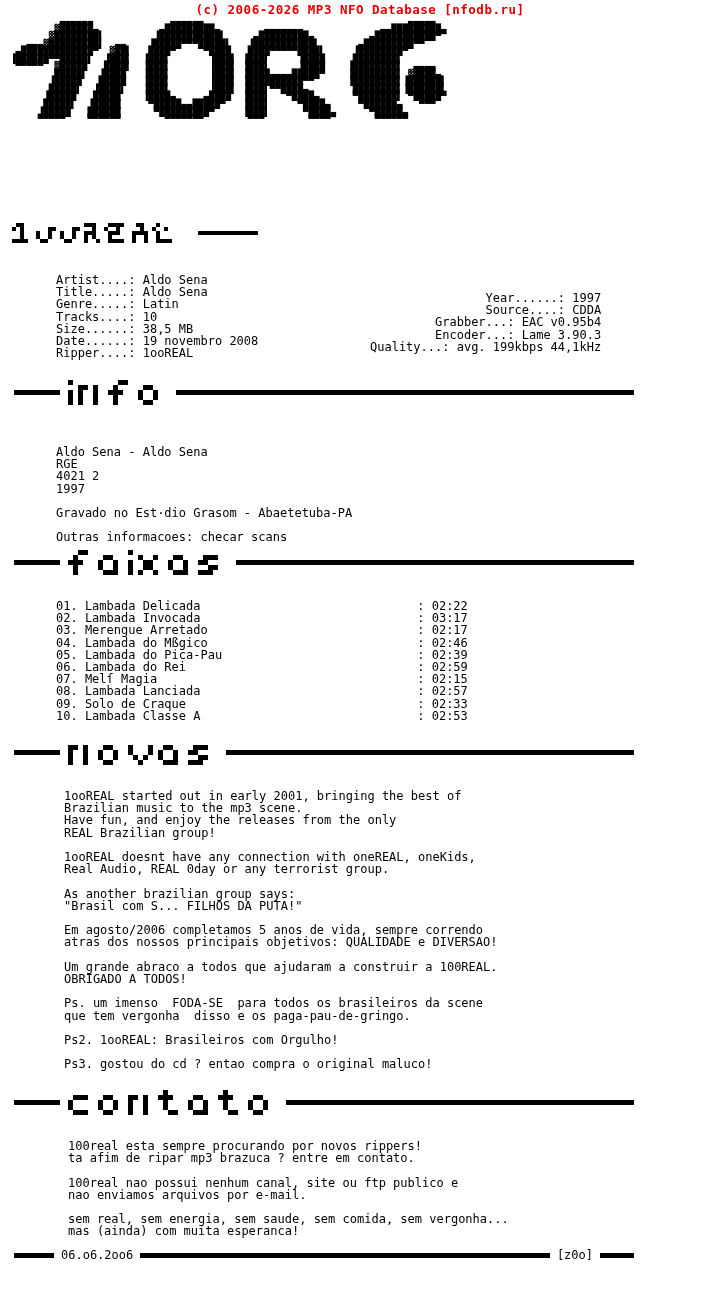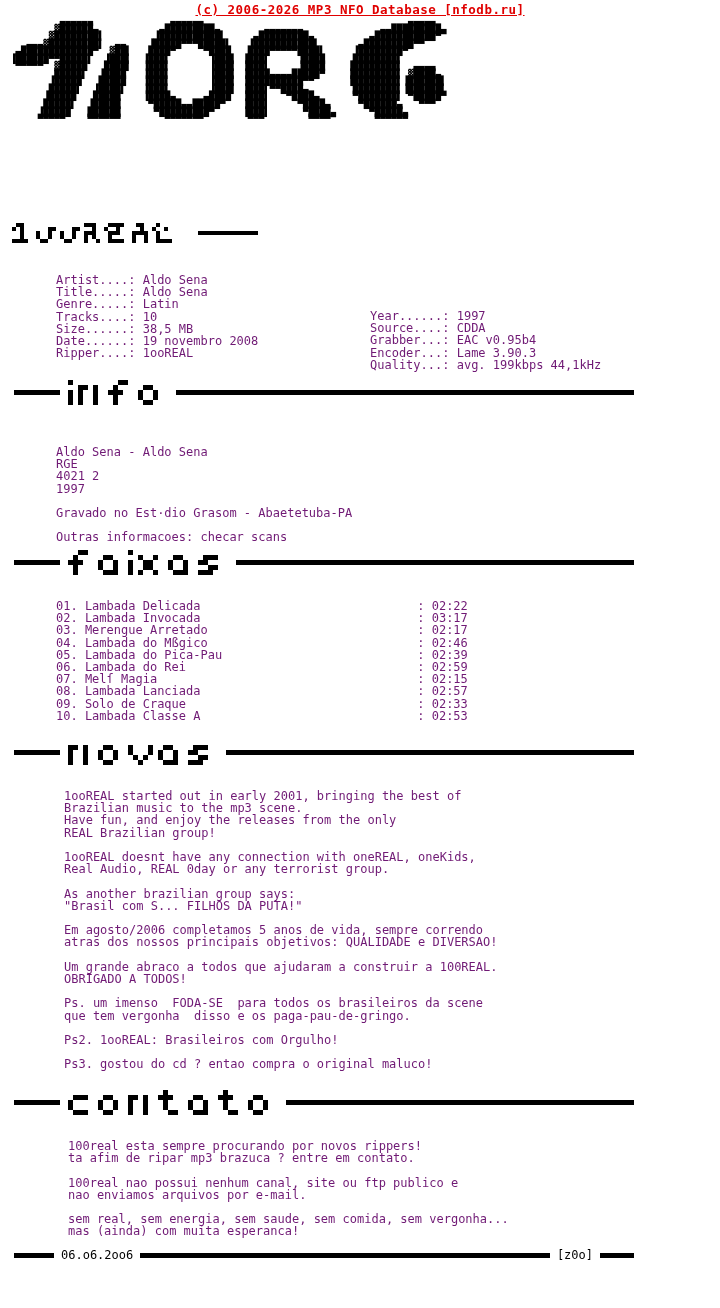--- a/index.html
+++ b/index.html
@@ -22,21 +22,20 @@
     text-align: center;
     color: #e00000;
     font-family: "DejaVu Sans Mono", "Liberation Mono", monospace;
     font-size: 12.5px;
     letter-spacing: 0.5px;
     font-weight: bold;
     padding-top: 2px;
     height: 16px;
     line-height: 16px;
     white-space: pre;
-    text-decoration: underline;
   }
 
   
   .logo-wrap {
     position: relative;
     width: 720px;
     height: 240px;
     overflow: hidden;
   }
   .logo-art {
@@ -83,21 +82,21 @@
   }
   .rule.thin { height: 4px; }
 
   
   .mono {
     position: absolute;
     font-family: "DejaVu Sans Mono", "Liberation Mono", monospace;
     font-size: 12px;
     line-height: 12.2px;
     white-space: pre;
-    color: #701a75;
+    color: #000000;
     letter-spacing: 0px;
   }
 
   
   .section-bar {
     position: absolute;
     left: 14px;
     width: 620px;
     height: 40px;
     display: flex;
@@ -160,21 +159,21 @@
   </div>
 </div>
 
 <div class="mono" id="meta-left" style="left:56px; top:274px;">Artist....: Aldo Sena
 Title.....: Aldo Sena
 Genre.....: Latin
 Tracks....: 10
 Size......: 38,5 MB
 Date......: 19 novembro 2008
 Ripper....: 1ooREAL</div>
-<div class="mono" id="meta-right" style="left:370px; top:310px;">Year......: 1997
+<div class="mono" id="meta-right" style="left:370px; top:292px;text-align:right;">Year......: 1997
 Source....: CDDA
 Grabber...: EAC v0.95b4
 Encoder...: Lame 3.90.3
 Quality...: avg. 199kbps 44,1kHz</div>
 
 <div class="section-bar" style="top:372px;">
   <span class="lead"></span>
   <span class="gap"></span>
   <span id="word-info"><span class="pixword"><span class="prow"><span class="px"></span><span class="pxo"></span><span class="pxo"></span><span class="pxo"></span><span class="pxo"></span><span class="pxo"></span><span class="pxo"></span><span class="pxo"></span><span class="pxo"></span><span class="pxo"></span><span class="px"></span><span class="px"></span><span class="pxo"></span><span class="pxo"></span><span class="pxo"></span><span class="pxo"></span><span class="pxo"></span><span class="pxo"></span><span class="pxo"></span><span class="pxo"></span></span><span class="prow"><span class="pxo"></span><span class="pxo"></span><span class="px"></span><span class="px"></span><span class="pxo"></span><span class="px"></span><span class="pxo"></span><span class="pxo"></span><span class="pxo"></span><span class="px"></span><span class="pxo"></span><span class="pxo"></span><span class="pxo"></span><span class="pxo"></span><span class="pxo"></span><span class="px"></span><span class="px"></span><span class="pxo"></span><span class="pxo"></span><span class="pxo"></span></span><span class="prow"><span class="px"></span><span class="pxo"></span><span class="px"></span><span class="pxo"></span><span class="pxo"></span><span class="px"></span><span class="pxo"></span><span class="pxo"></span><span class="px"></span><span class="px"></span><span class="px"></span><span class="pxo"></span><span class="pxo"></span><span class="pxo"></span><span class="px"></span><span class="pxo"></span><span class="pxo"></span><span class="px"></span><span class="pxo"></span><span class="pxo"></span></span><span class="prow"><span class="px"></span><span class="pxo"></span><span class="px"></span><span class="pxo"></span><span class="pxo"></span><span class="px"></span><span class="pxo"></span><span class="pxo"></span><span class="pxo"></span><span class="px"></span><span class="pxo"></span><span class="pxo"></span><span class="pxo"></span><span class="pxo"></span><span class="px"></span><span class="pxo"></span><span class="pxo"></span><span class="px"></span><span class="pxo"></span><span class="pxo"></span></span><span class="prow"><span class="px"></span><span class="pxo"></span><span class="px"></span><span class="pxo"></span><span class="pxo"></span><span class="px"></span><span class="pxo"></span><span class="pxo"></span><span class="pxo"></span><span class="px"></span><span class="pxo"></span><span class="pxo"></span><span class="pxo"></span><span class="pxo"></span><span class="pxo"></span><span class="px"></span><span class="px"></span><span class="pxo"></span><span class="pxo"></span><span class="pxo"></span></span></span></span>
   <span class="gap"></span>

